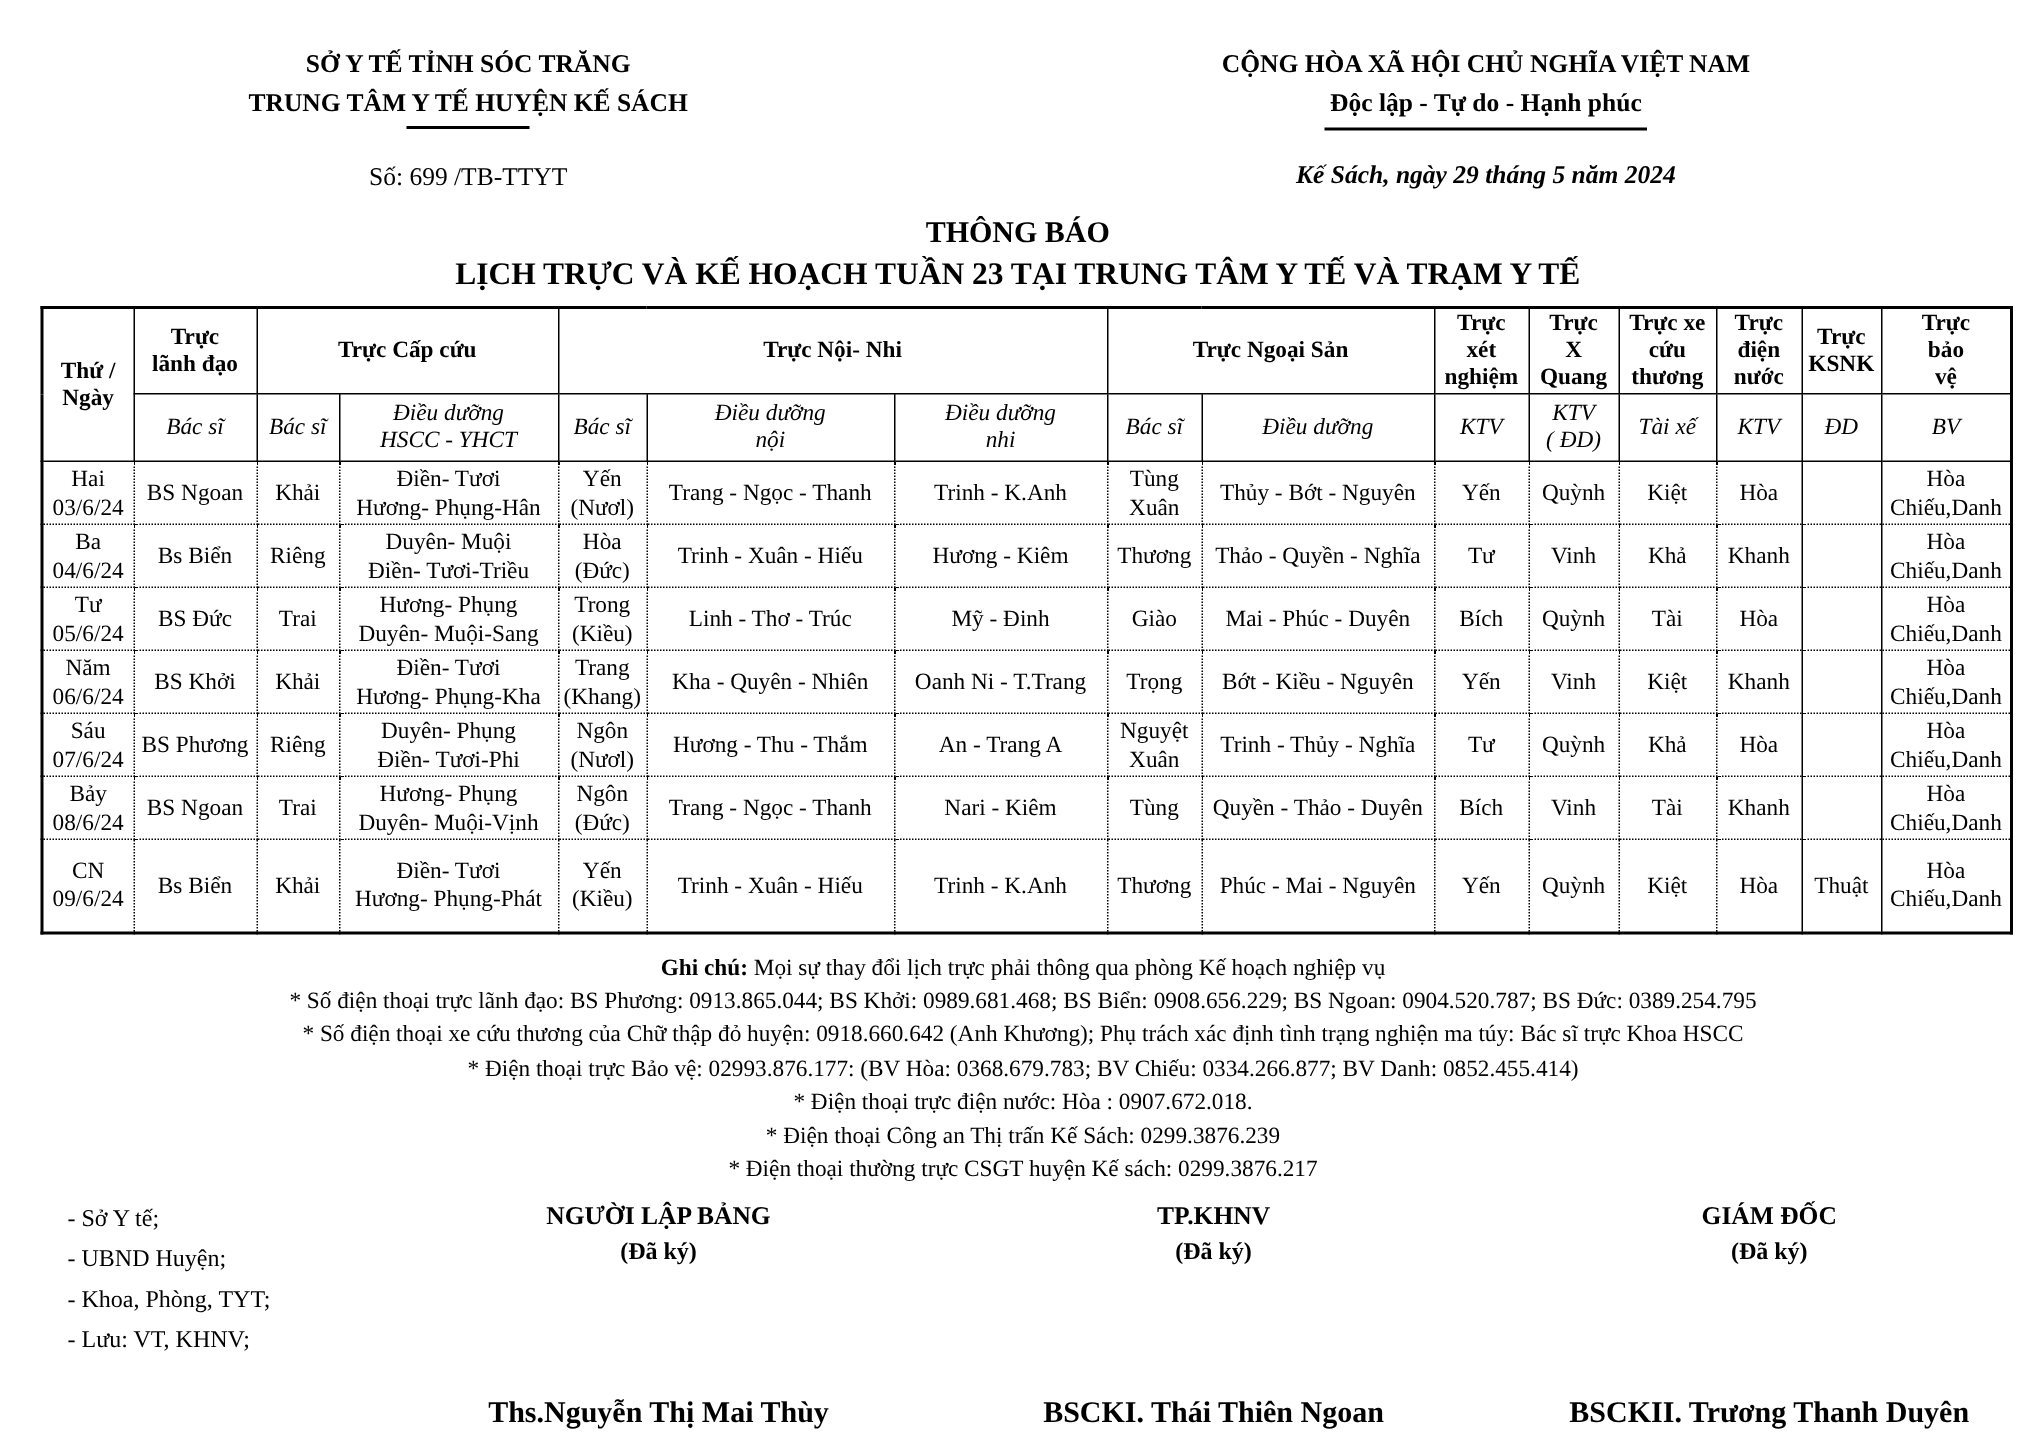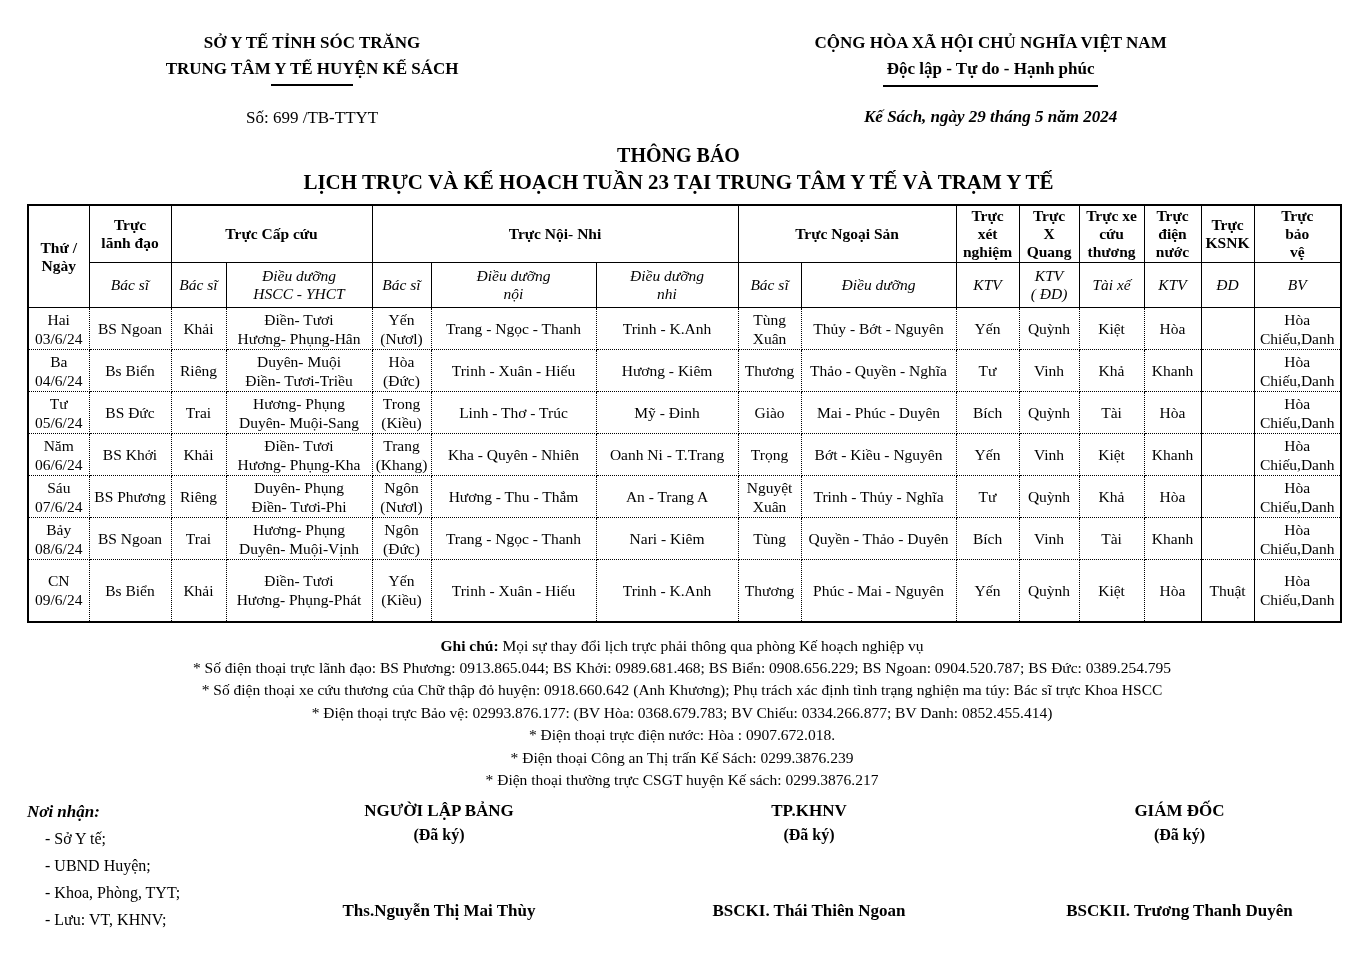--- a/index.html
+++ b/index.html
@@ -72,21 +72,21 @@
     display: grid;
     grid-template-columns: 252px 320px 420px 321px;
     margin: 8px 17px 0 27px;
   }
   .recipients { font-size: 16px; }
   .recipients .rec-title { font-weight: bold; font-style: italic; font-size: 17px; line-height: 26px; }
   .recipients .rec-item { line-height: 27px; padding-left: 18px; }
   .sig-block { text-align: center; }
   .sig-title { font-size: 17px; font-weight: bold; line-height: 24px; }
   .sig-signed { font-size: 16px; font-weight: bold; line-height: 24px; }
-  .sig-name { font-size: 17px; font-weight: bold; margin-top: 54px; }
+  .sig-name { font-size: 20px; font-weight: bold; margin-top: 84px; }
 </style>
 </head>
 <body>
 
 <div class="page">
 
   <div class="doc-header">
     <div class="left">
       <div class="org-line">SỞ Y TẾ TỈNH SÓC TRĂNG</div>
       <div class="org-line">TRUNG TÂM Y TẾ HUYỆN KẾ SÁCH</div>
@@ -332,21 +332,20 @@
     <div class="line">* Số điện thoại trực lãnh đạo: BS Phương: 0913.865.044; BS Khởi:  0989.681.468; BS Biển: 0908.656.229; BS Ngoan: 0904.520.787; BS Đức: 0389.254.795</div>
     <div class="line">* Số điện thoại xe cứu thương của Chữ thập đỏ huyện: 0918.660.642 (Anh Khương); Phụ trách xác định tình trạng nghiện ma túy: Bác sĩ trực Khoa HSCC</div>
     <div class="line">* Điện thoại trực Bảo vệ: 02993.876.177: (BV Hòa: 0368.679.783; BV Chiếu: 0334.266.877; BV  Danh: 0852.455.414)</div>
     <div class="line">* Điện thoại trực điện nước: Hòa : 0907.672.018.</div>
     <div class="line">* Điện thoại Công an Thị trấn Kế Sách: 0299.3876.239</div>
     <div class="line">* Điện thoại thường trực CSGT huyện Kế sách: 0299.3876.217</div>
   </div>
 
   <div class="footer">
     <div class="recipients">
-      <div class="rec-title">Nơi nhận:</div>
       <div class="rec-item">- Sở Y tế;</div>
       <div class="rec-item">- UBND Huyện;</div>
       <div class="rec-item">- Khoa, Phòng, TYT;</div>
       <div class="rec-item">- Lưu: VT, KHNV;</div>
     </div>
     <div class="sig-block">
       <div class="sig-title">NGƯỜI LẬP BẢNG</div>
       <div class="sig-signed">(Đã ký)</div>
       <div class="sig-name">Ths.Nguyễn Thị Mai Thùy</div>
     </div>

